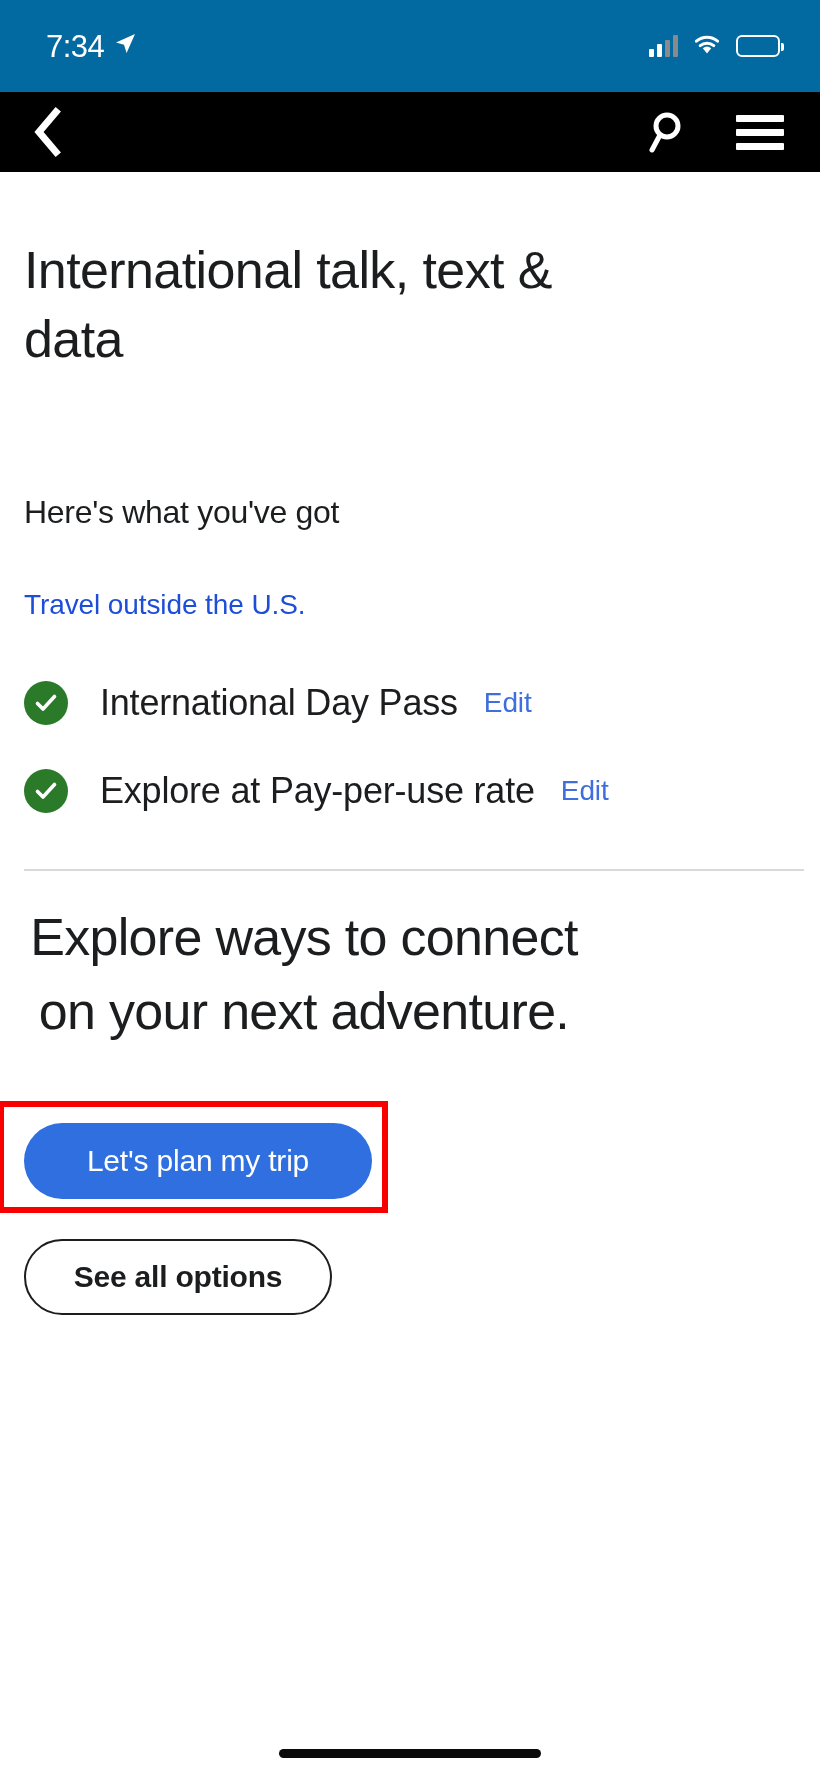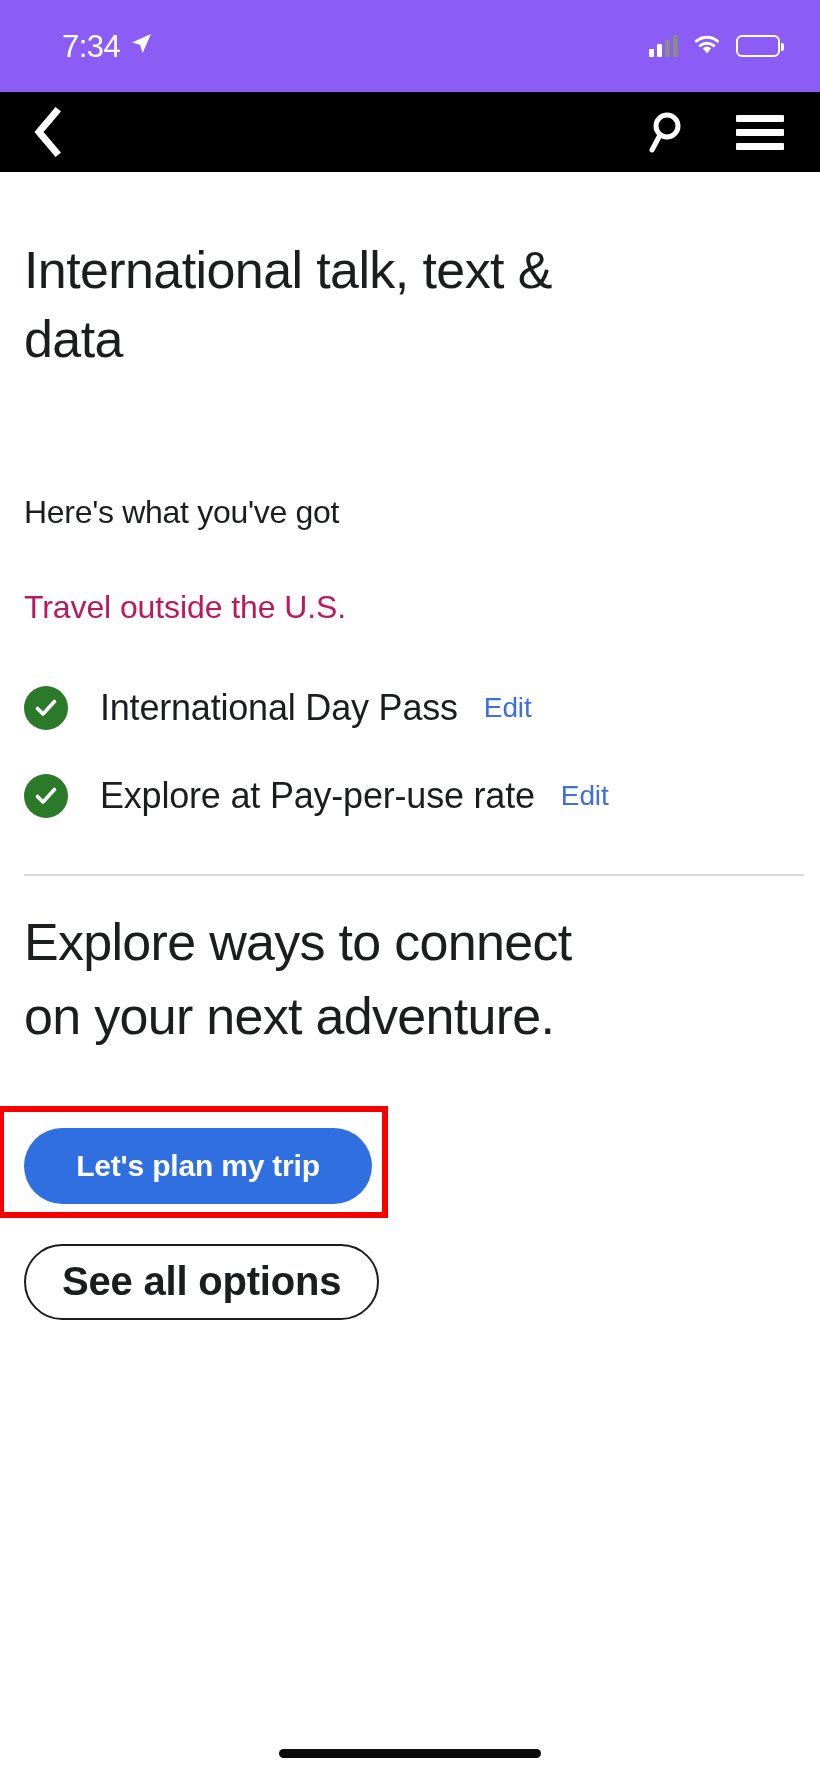--- a/index.html
+++ b/index.html
@@ -12,25 +12,25 @@
     height: 1776px;
     font-family: "Liberation Sans", sans-serif;
     -webkit-font-smoothing: antialiased;
     overflow: hidden;
     position: relative;
   }
 
   
   .status-bar {
     height: 92px;
-    background: #8b5cf6;
+    background: #0369a1;
     display: flex;
     align-items: center;
     justify-content: space-between;
-    padding: 0 40px 0 62px;
+    padding: 0 40px 0 46px;
     box-sizing: border-box;
   }
   .status-left {
     display: flex;
     align-items: center;
     gap: 10px;
   }
   .status-time {
     color: #ffffff;
     font-size: 31px;
@@ -120,23 +120,23 @@
     max-width: 640px;
   }
   .section-heading {
     font-size: 32px;
     font-weight: 300;
     color: #1b1d1f;
     letter-spacing: -0.3px;
     margin: 120px 0 0 0;
   }
   .section-sub {
-    font-size: 32px;
-    font-weight: 400;
-    color: #be185d;
+    font-size: 28px;
+    font-weight: 400;
+    color: #1d4ed8;
     letter-spacing: -0.1px;
     margin: 58px 0 0 0;
   }
 
   .check-list { margin-top: 38px; }
   .check-row {
     display: flex;
     align-items: center;
     height: 88px;
   }
@@ -181,20 +181,21 @@
     margin: 82px 0 0 0;
   }
   .promo-headline {
     font-size: 52px;
     font-weight: 300;
     color: #1b1d1f;
     line-height: 1.42;
     letter-spacing: -0.7px;
     margin: 30px 0 0 0;
     max-width: 560px;
+    text-align: center;
   }
 
   
   .cta-wrap {
     margin-top: 74px;
     position: relative;
   }
   .highlight-box {
     position: absolute;
     left: -26px;
@@ -209,38 +210,38 @@
     display: inline-flex;
     align-items: center;
     justify-content: center;
     height: 76px;
     padding: 0 38px;
     min-width: 348px;
     box-sizing: border-box;
     background: #2f6fe0;
     color: #ffffff;
     font-size: 30px;
-    font-weight: 700;
+    font-weight: 400;
     letter-spacing: -0.2px;
     border: none;
     border-radius: 40px;
     cursor: pointer;
     font-family: "Liberation Sans", sans-serif;
   }
   .btn-secondary {
     display: inline-flex;
     align-items: center;
     justify-content: center;
     height: 76px;
     padding: 0 36px;
     min-width: 308px;
     box-sizing: border-box;
     background: #ffffff;
     color: #1b1d1f;
-    font-size: 40px;
+    font-size: 30px;
     font-weight: 700;
     letter-spacing: -0.2px;
     border: 2px solid #1b1d1f;
     border-radius: 40px;
     cursor: pointer;
     margin-top: 40px;
     font-family: "Liberation Sans", sans-serif;
   }
 
   

